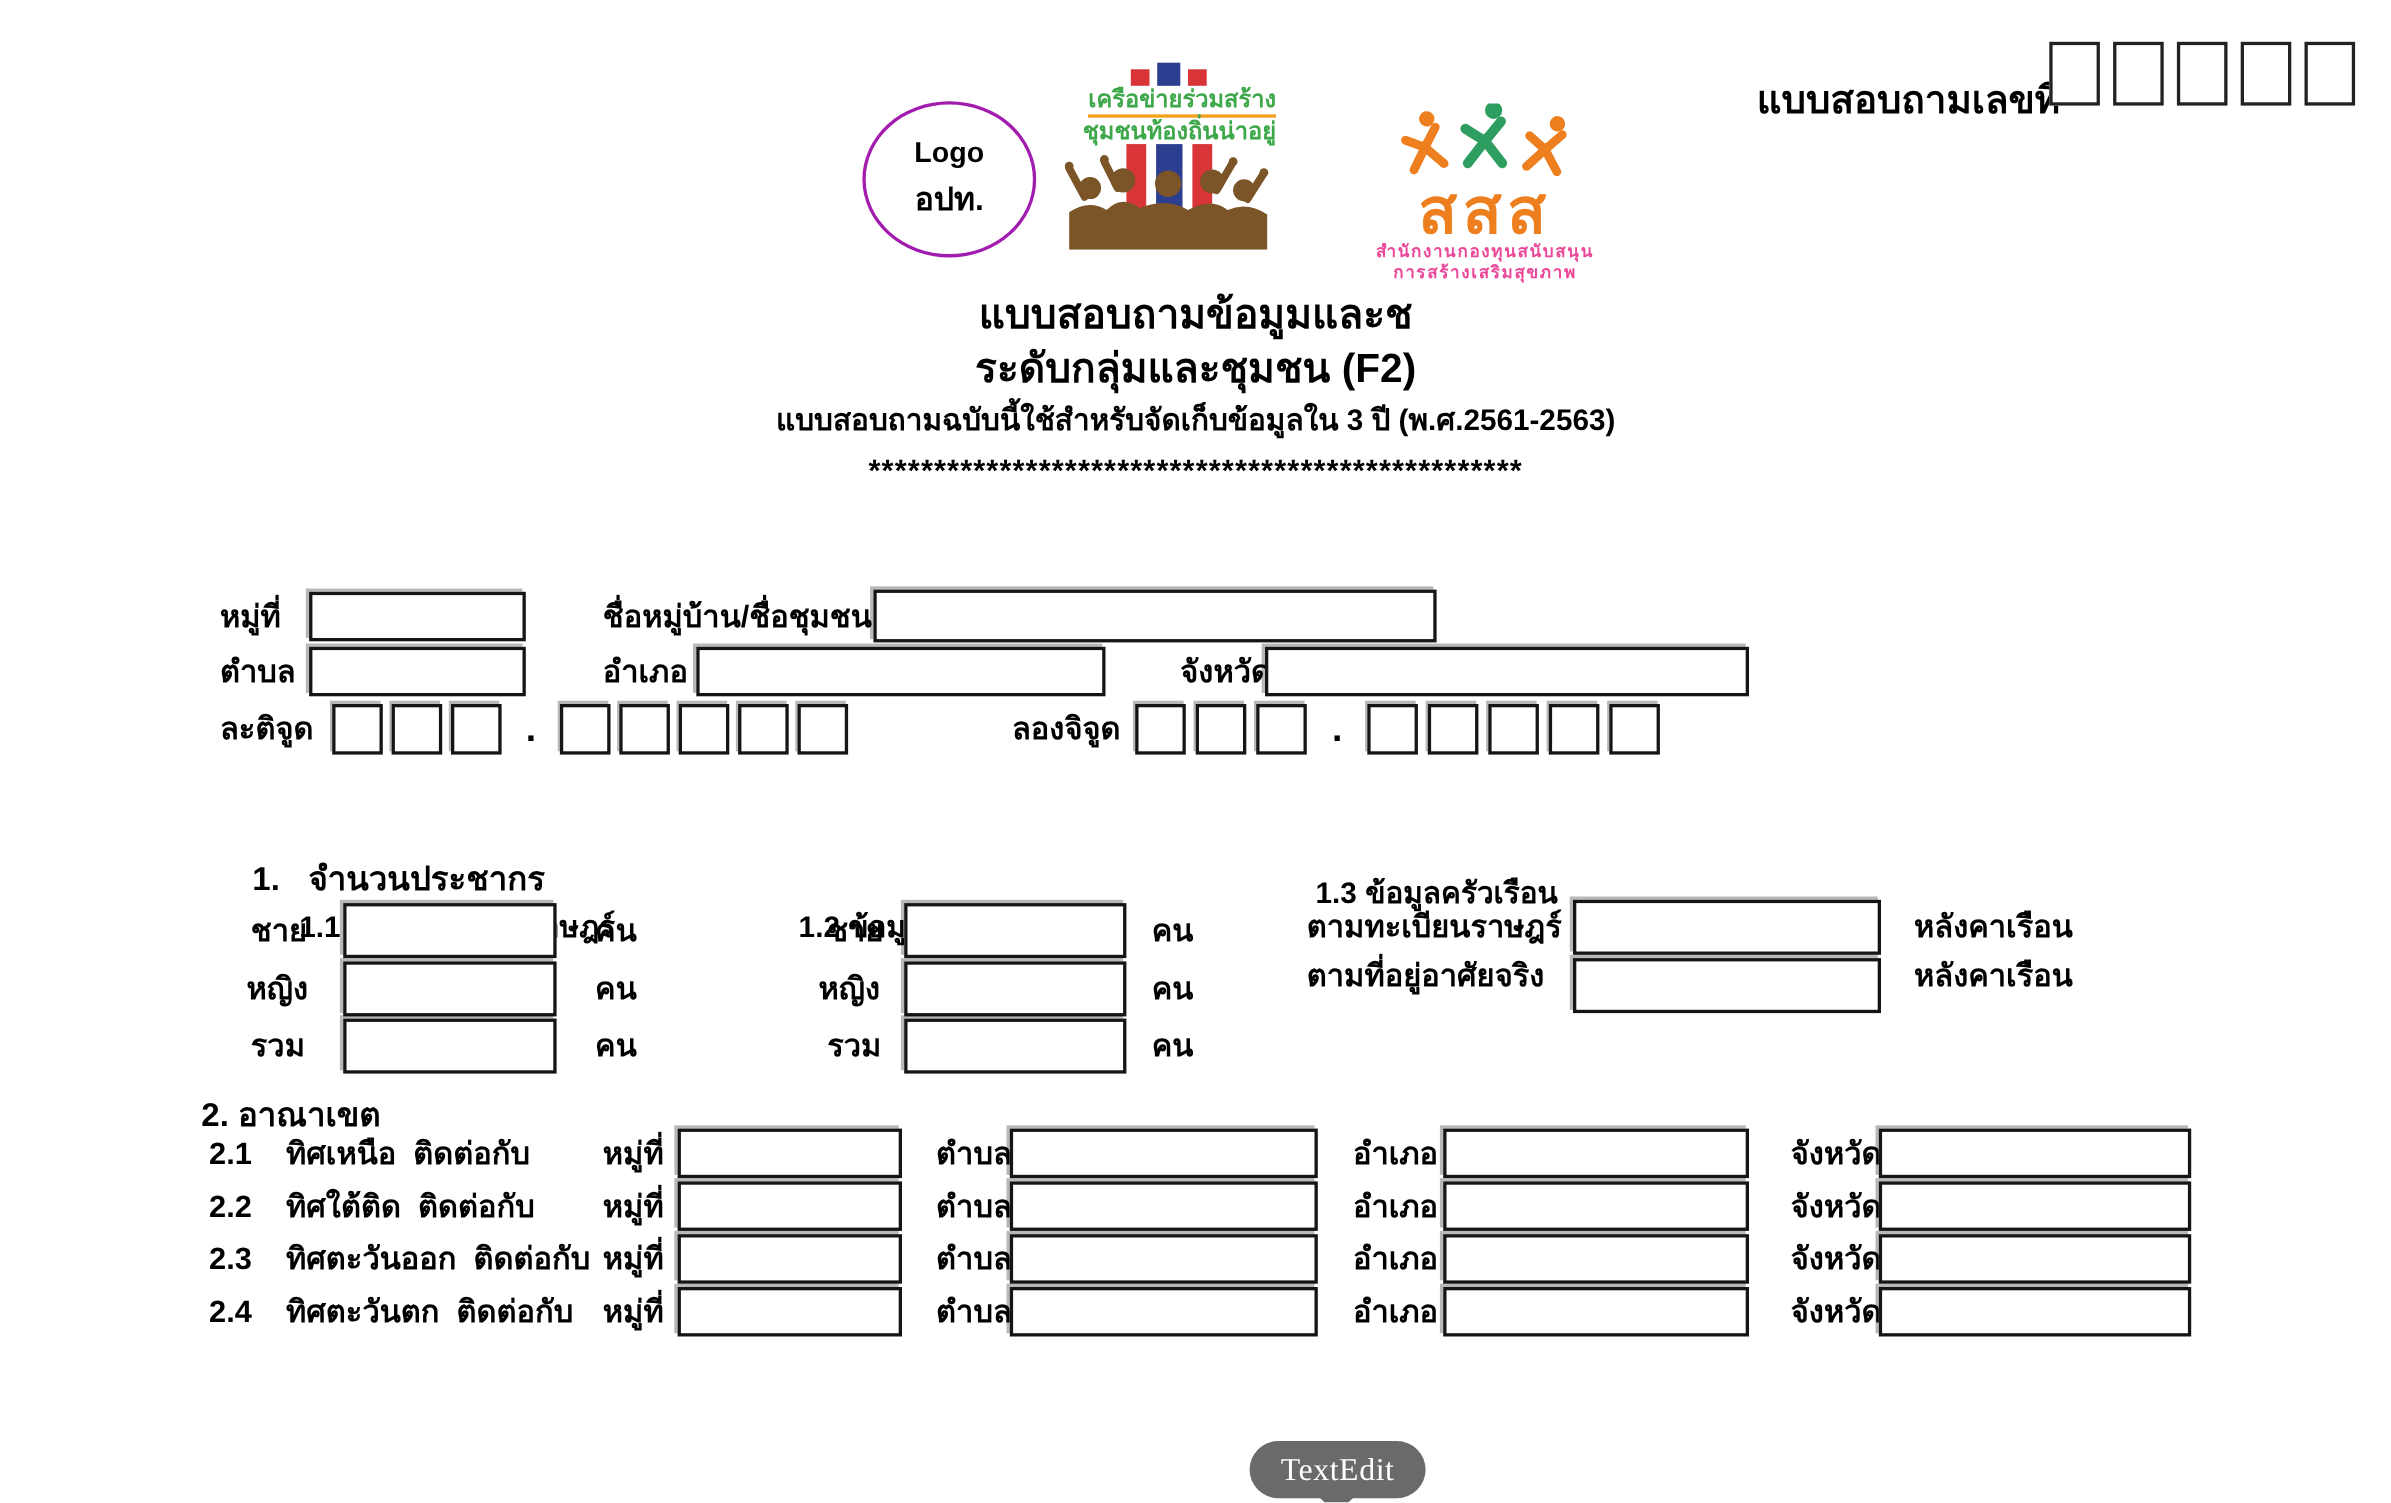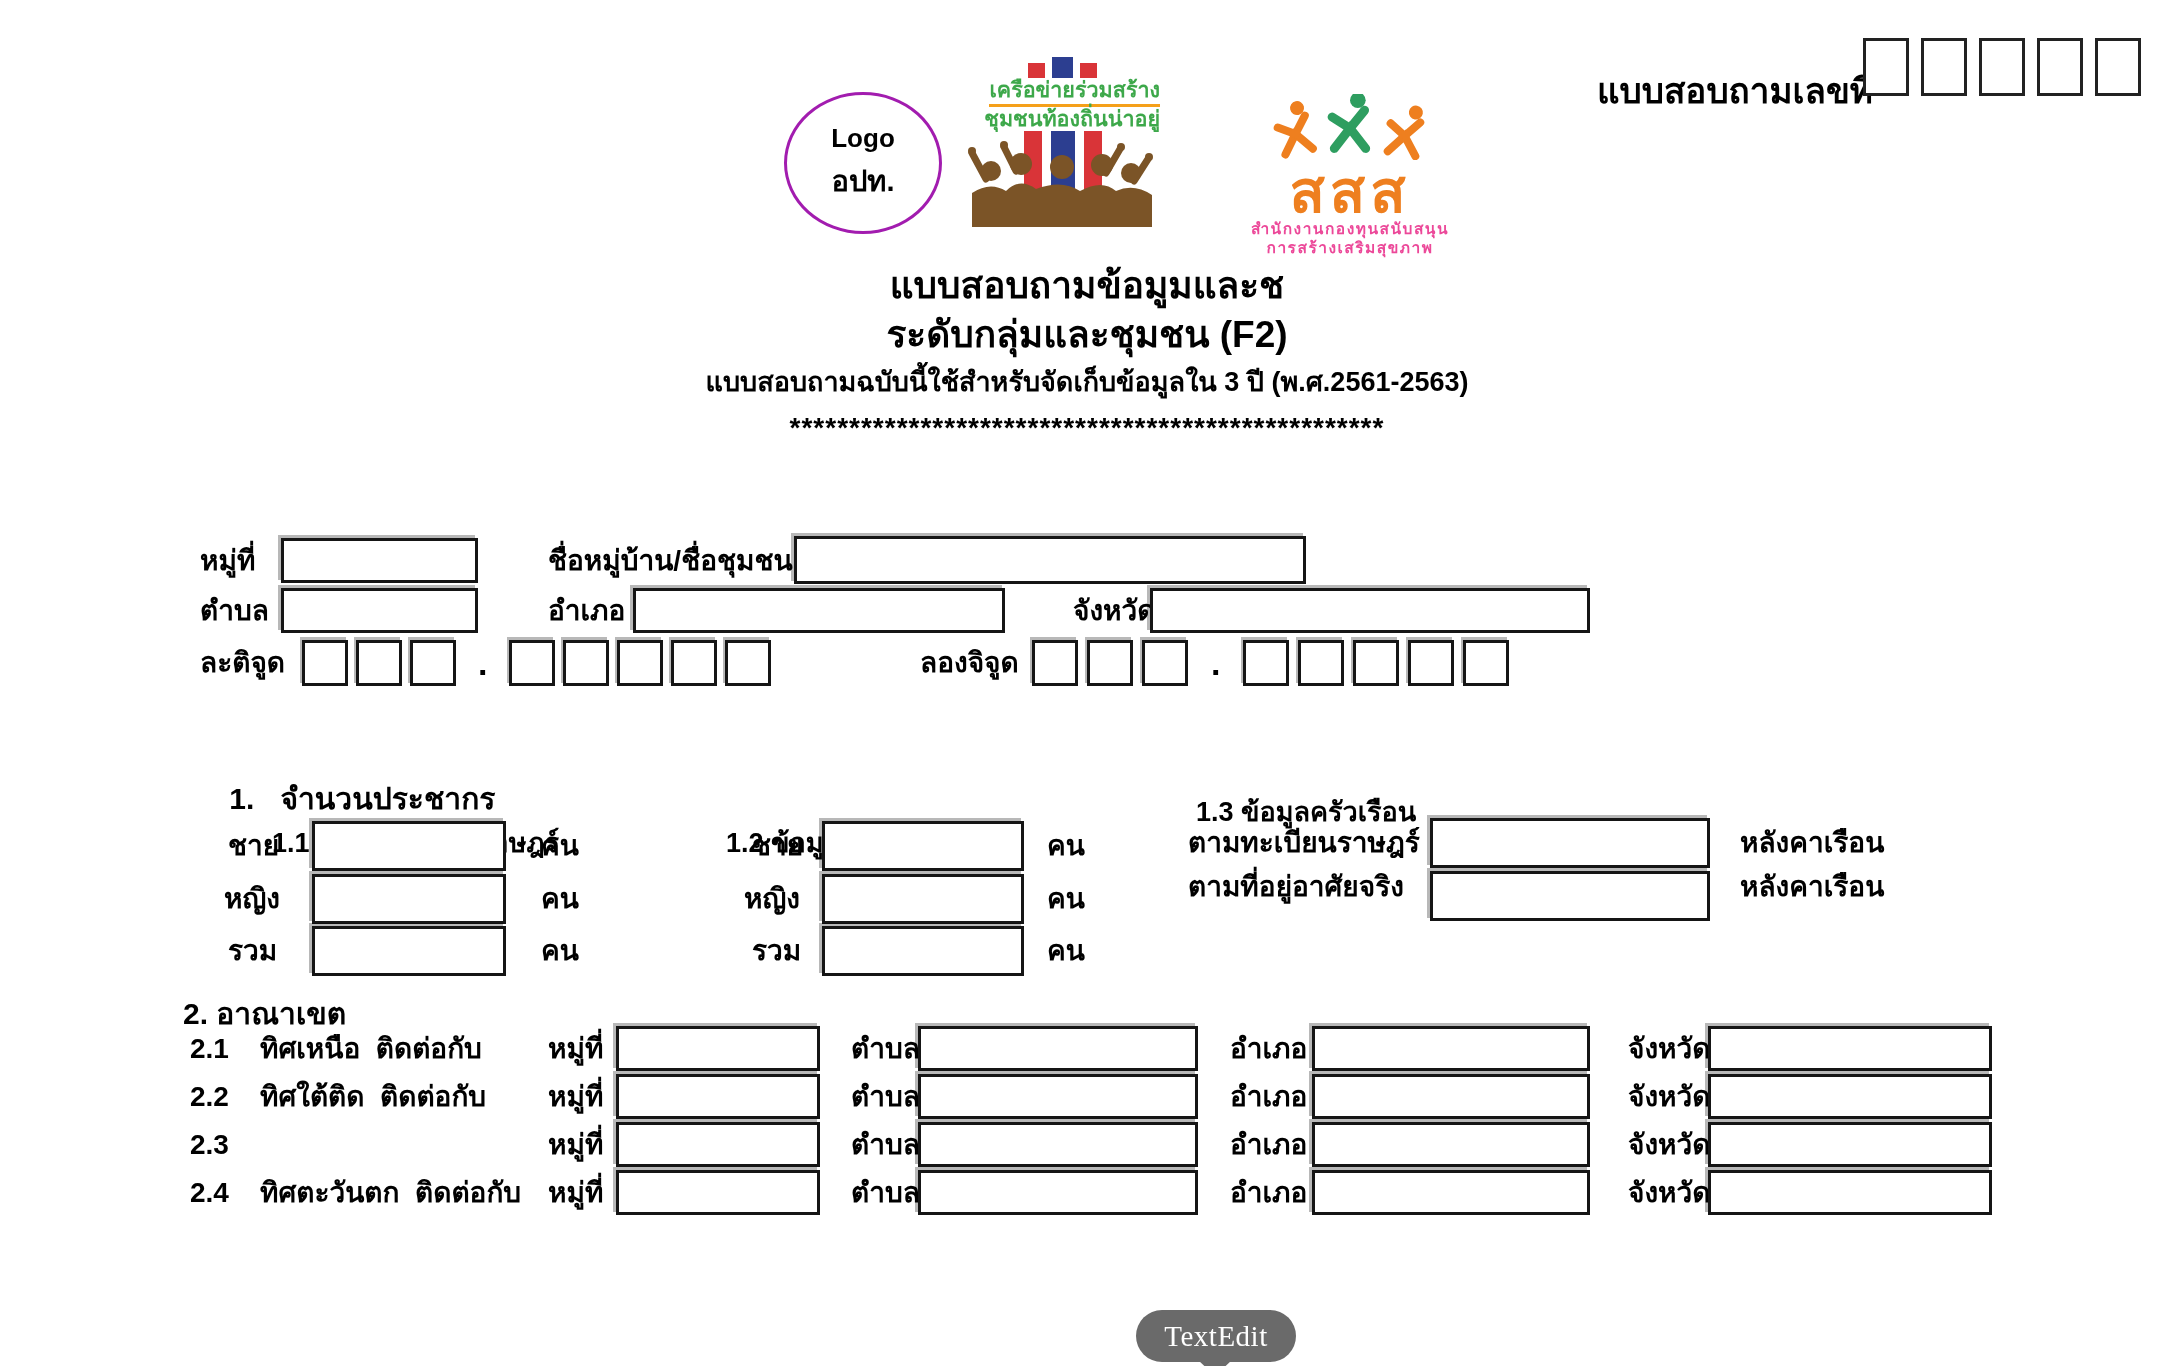--- a/index.html
+++ b/index.html
@@ -228,20 +228,21 @@
   <div class="unit" style="left:548px;top:1074px;line-height:45px;">หมู่ที่</div>
   <div class="fbox" style="left:616px;top:1074px;width:204px;height:45px;"></div>
   <div class="unit" style="left:851px;top:1074px;line-height:45px;">ตำบล</div>
   <div class="fbox" style="left:918px;top:1074px;width:280px;height:45px;"></div>
   <div class="unit" style="left:1230px;top:1074px;line-height:45px;">อำเภอ</div>
   <div class="fbox" style="left:1312px;top:1074px;width:278px;height:45px;"></div>
   <div class="unit" style="left:1628px;top:1074px;line-height:45px;">จังหวัด</div>
   <div class="fbox" style="left:1708px;top:1074px;width:284px;height:45px;"></div>
 
   <div class="unit" style="left:190px;top:1122px;line-height:45px;">2.3</div>
+  <div class="unit" style="left:260px;top:1122px;line-height:45px;">ทิศตะวันออก  ติดต่อกับ</div>
   <div class="unit" style="left:548px;top:1122px;line-height:45px;">หมู่ที่</div>
   <div class="fbox" style="left:616px;top:1122px;width:204px;height:45px;"></div>
   <div class="unit" style="left:851px;top:1122px;line-height:45px;">ตำบล</div>
   <div class="fbox" style="left:918px;top:1122px;width:280px;height:45px;"></div>
   <div class="unit" style="left:1230px;top:1122px;line-height:45px;">อำเภอ</div>
   <div class="fbox" style="left:1312px;top:1122px;width:278px;height:45px;"></div>
   <div class="unit" style="left:1628px;top:1122px;line-height:45px;">จังหวัด</div>
   <div class="fbox" style="left:1708px;top:1122px;width:284px;height:45px;"></div>
 
   <div class="unit" style="left:190px;top:1170px;line-height:45px;">2.4</div>

